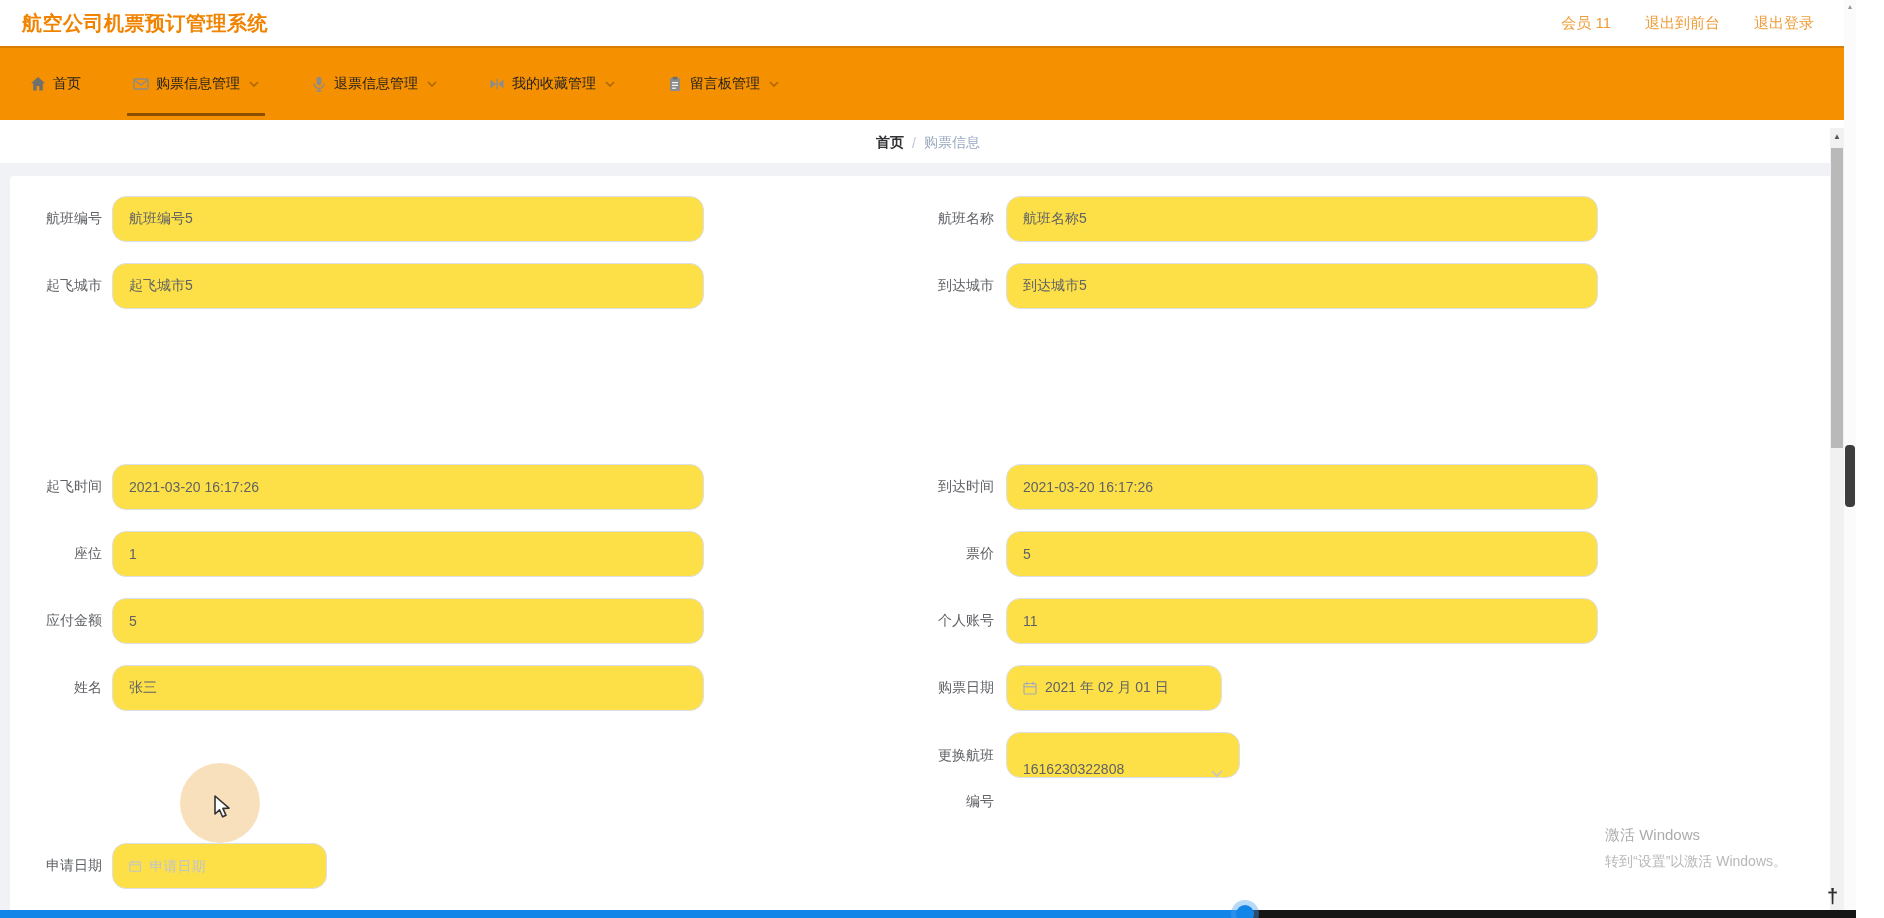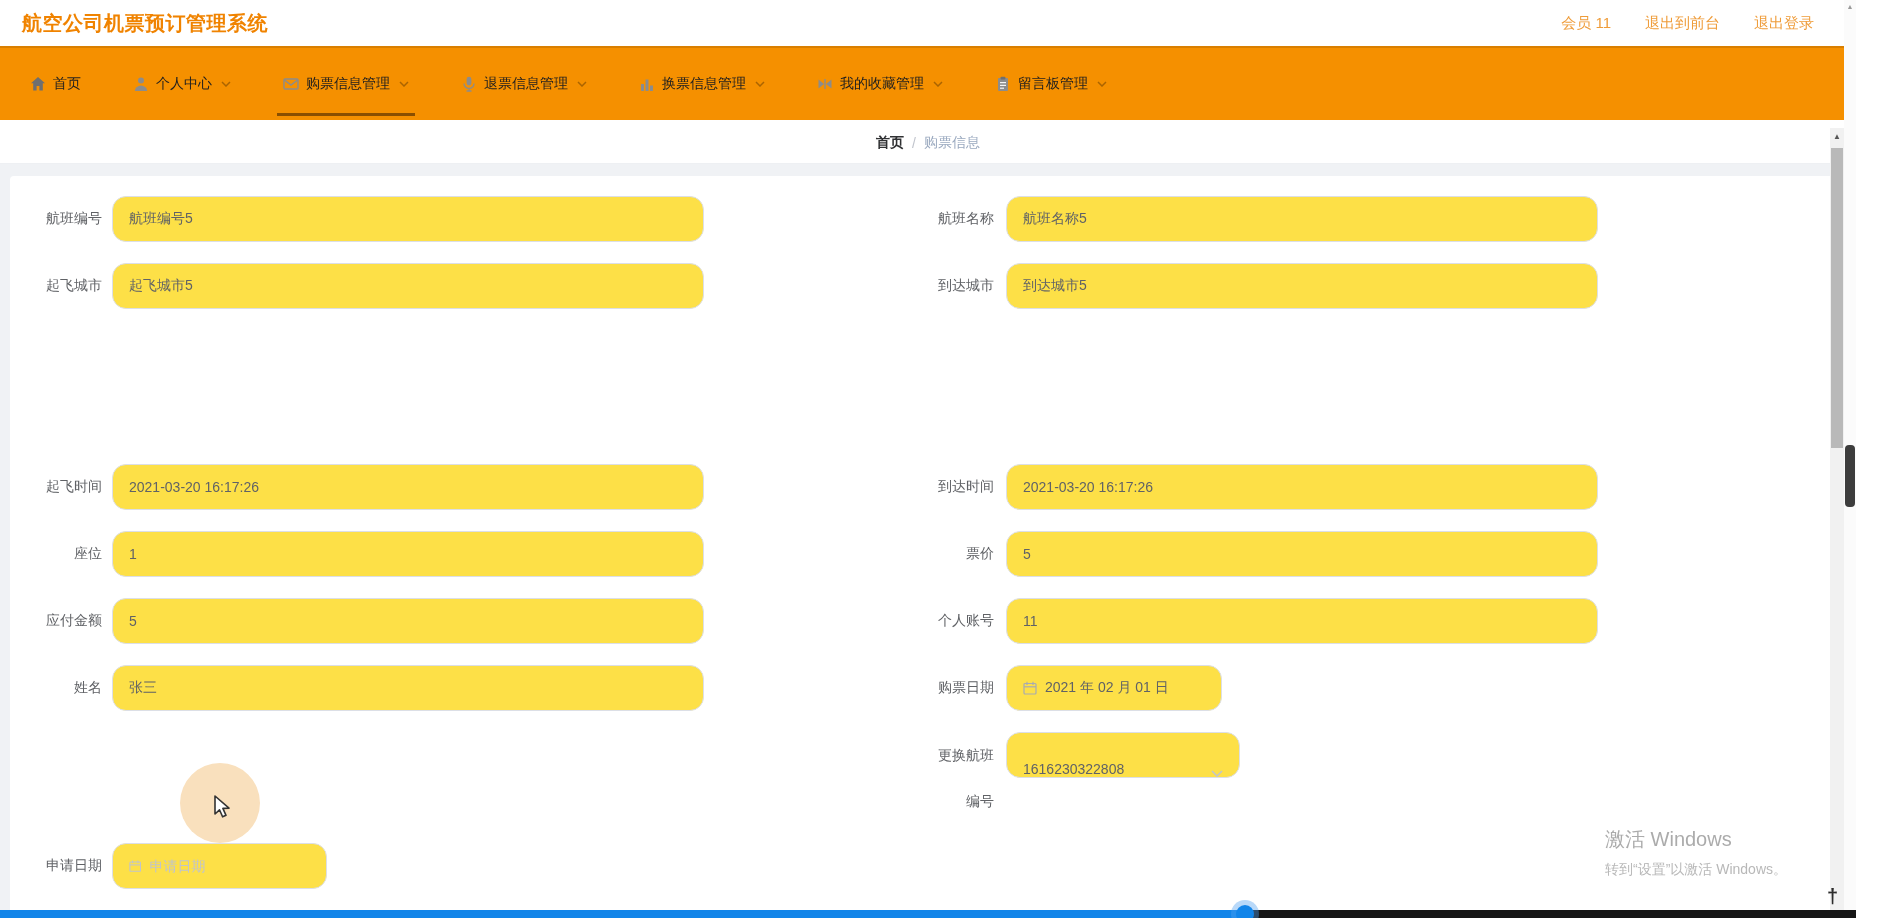--- a/index.html
+++ b/index.html
@@ -54,21 +54,21 @@
   .c3 { width:60px; height:40px; left:-14px; bottom:6px; opacity:.8; }
   .c4 { width:46px; height:30px; left:22px; bottom:18px; opacity:.7; }
   .photo svg { position:absolute; left:6px; top:10px; }
 
   
   .cursor-halo { position:absolute; left:180px; top:763px; width:80px; height:80px; border-radius:50%; background:#f9e0bd; z-index:3; }
   .cursor-halo svg { position:absolute; left:32px; top:32px; }
 
   
   .watermark { position:absolute; left:1605px; top:826px; z-index:5; }
-  .wm1 { font-size:20px; color:rgba(150,150,150,.8); }
+  .wm1 { font-size:15px; color:rgba(150,150,150,.8); }
   .wm2 { font-size:14px; color:rgba(160,160,160,.75); margin-top:8px; }
 
   
   .scroll-inner { position:absolute; right:12px; top:128px; bottom:8px; width:14px; background:#f1f1f1; z-index:6; }
   .scroll-inner .arrow { position:absolute; top:2px; left:0; width:14px; height:12px; display:flex; align-items:center; justify-content:center; color:#555; font-size:8px; }
   .scroll-inner .thumb { position:absolute; top:20px; left:1px; width:12px; height:300px; background:#b9b9b9; }
   .scroll-outer { position:absolute; right:0; top:0; bottom:0; width:12px; background:#fbfbfb; z-index:6; }
   .scroll-outer .thumb { position:absolute; top:445px; left:1px; width:10px; height:62px; background:#3d3d3d; border-radius:4px; }
   .scroll-outer .arrow { position:absolute; top:3px; left:0; width:12px; text-align:center; color:#9a9a9a; font-size:7px; }
   .text-cursor { position:absolute; right:18px; bottom:12px; z-index:7; color:#2b2b2b; font-size:20px; font-weight:bold; line-height:1; }
@@ -92,57 +92,36 @@
     </div>
   </div>
 
   <div class="nav">
     <div class="nav-item">
       <svg class="nicon" viewBox="0 0 16 16">
           <path d="M8 1 L15 7.2 H12.8 V14.5 H9.4 V10 H6.6 V14.5 H3.2 V7.2 H1 Z" fill="#6f6f6f"></path>
         </svg>
       <span>首页</span>
     </div>
-    <div class="nav-item">
-      <svg class="nicon" viewBox="0 0 16 16">
-          <circle cx="8" cy="4.6" r="3" fill="#8c8c8c"></circle>
-          <path d="M1.8 15 a6.2 5.4 0 0 1 12.4 0 Z" fill="#8c8c8c"></path>
-        </svg>
-      <span>个人中心</span>
-      <svg class="chev" viewBox="0 0 10 6">
-          <polyline points="1,1 5,5 9,1" fill="none" stroke="rgba(0,0,0,.3)" stroke-width="1.5"></polyline>
-        </svg>
-    </div>
     <div class="nav-item active">
       <svg class="nicon" viewBox="0 0 16 16">
           <rect x="1" y="3" width="14" height="10" rx="1" fill="none" stroke="#8c8c8c" stroke-width="1.4"></rect>
           <polyline points="1.5,4 8,9 14.5,4" fill="none" stroke="#8c8c8c" stroke-width="1.4"></polyline>
         </svg>
       <span>购票信息管理</span>
       <svg class="chev" viewBox="0 0 10 6">
           <polyline points="1,1 5,5 9,1" fill="none" stroke="rgba(0,0,0,.3)" stroke-width="1.5"></polyline>
         </svg>
     </div>
     <div class="nav-item">
       <svg class="nicon" viewBox="0 0 16 16">
           <rect x="5.6" y="0.8" width="4.8" height="8.6" rx="2.4" fill="#8c8c8c"></rect>
           <path d="M3 7.5 a5 5 0 0 0 10 0 M8 12.5 V15 M5.5 15 h5" fill="none" stroke="#8c8c8c" stroke-width="1.3"></path>
         </svg>
       <span>退票信息管理</span>
-      <svg class="chev" viewBox="0 0 10 6">
-          <polyline points="1,1 5,5 9,1" fill="none" stroke="rgba(0,0,0,.3)" stroke-width="1.5"></polyline>
-        </svg>
-    </div>
-    <div class="nav-item">
-      <svg class="nicon" viewBox="0 0 16 16">
-          <rect x="2" y="8" width="3" height="7" fill="#8c8c8c"></rect>
-          <rect x="6.5" y="3.5" width="3" height="11.5" fill="#8c8c8c"></rect>
-          <rect x="11" y="9.5" width="3" height="5.5" fill="#8c8c8c"></rect>
-        </svg>
-      <span>换票信息管理</span>
       <svg class="chev" viewBox="0 0 10 6">
           <polyline points="1,1 5,5 9,1" fill="none" stroke="rgba(0,0,0,.3)" stroke-width="1.5"></polyline>
         </svg>
     </div>
     <div class="nav-item">
       <svg class="nicon" viewBox="0 0 16 16">
           <path d="M1.5 3.5 L7 8 L1.5 12.5 Z" fill="#8c8c8c"></path>
           <path d="M14.5 3.5 L9 8 L14.5 12.5 Z" fill="#8c8c8c"></path>
           <rect x="7.3" y="3" width="1.4" height="10" fill="#8c8c8c"></rect>
         </svg>

